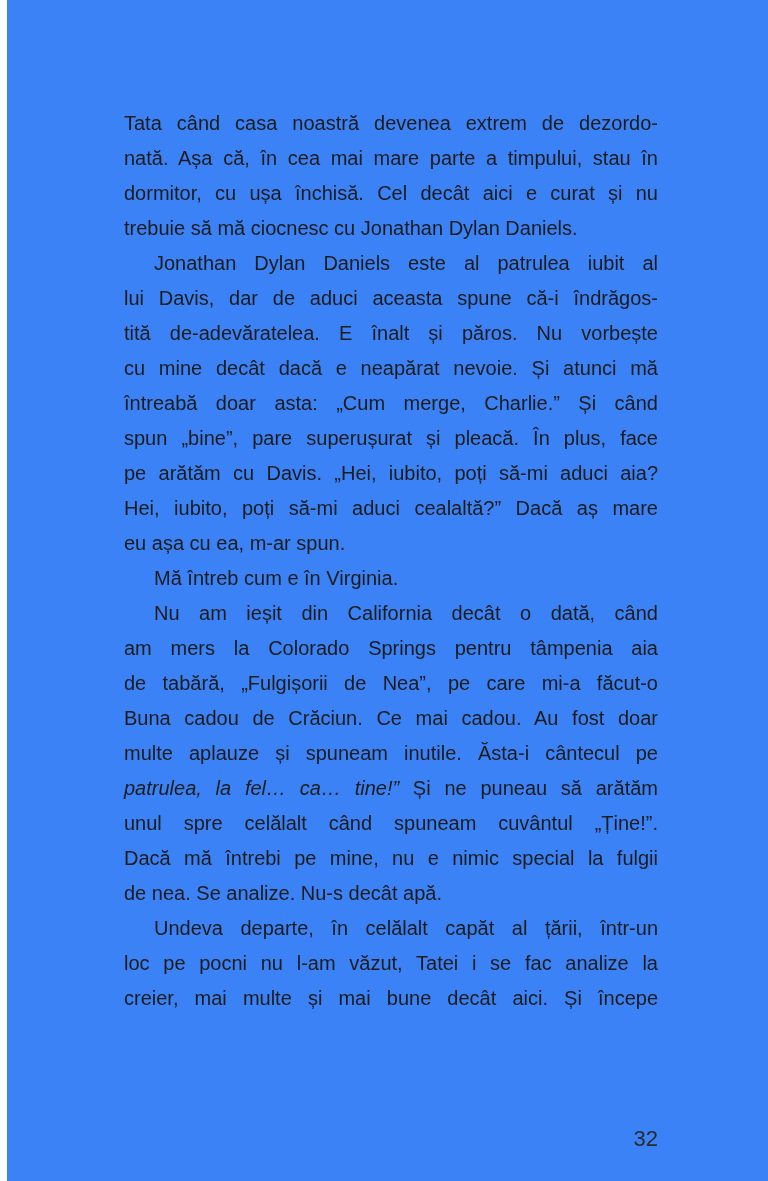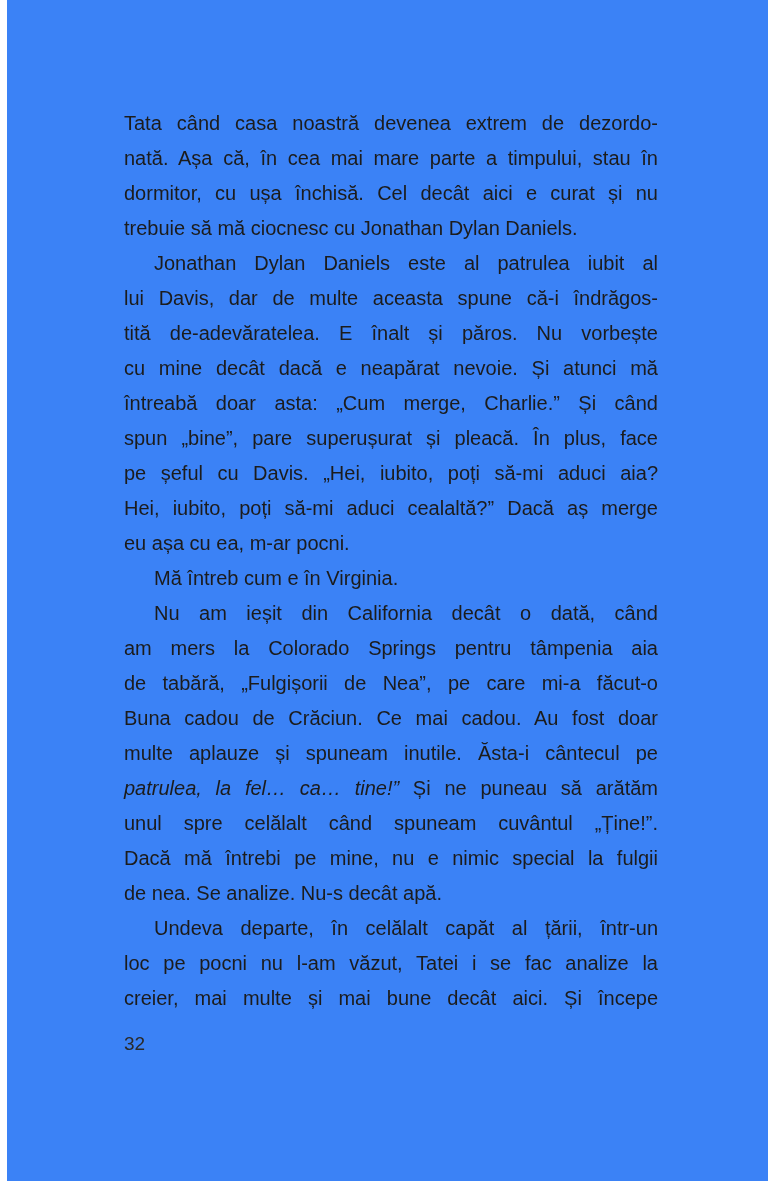--- a/index.html
+++ b/index.html
@@ -38,48 +38,48 @@
   }
   .line.first-indent {
     text-indent: 30px;
   }
   .italic {
     font-style: italic;
   }
   .page-number {
     position: absolute;
     left: 117px;
-    top: 1033px;
+    top: 1126px;
     width: 534px;
-    text-align: left;
-    font-size: 19px;
+    text-align: right;
+    font-size: 22px;
     color: #2a2a2a;
   }
 </style>
 </head>
 <body>
 
 <div class="book-page">
   <div class="text-block">
       <div class="paragraph">
         <div class="line"><span>Tata când casa noastră devenea extrem de dezordo-</span></div>
         <div class="line"><span>nată. Așa că, în cea mai mare parte a timpului, stau în</span></div>
         <div class="line"><span>dormitor, cu ușa închisă. Cel decât aici e curat și nu</span></div>
         <div class="line last"><span>trebuie să mă ciocnesc cu Jonathan Dylan Daniels.</span></div>
       </div>
       <div class="paragraph">
         <div class="line first-indent"><span>Jonathan Dylan Daniels este al patrulea iubit al</span></div>
-        <div class="line"><span>lui Davis, dar de multe aceasta spune că-i îndrăgos-</span></div>
+        <div class="line"><span>lui Davis, dar de aduci aceasta spune că-i îndrăgos-</span></div>
         <div class="line"><span>tită de-adevăratelea. E înalt și păros. Nu vorbește</span></div>
         <div class="line"><span>cu mine decât dacă e neapărat nevoie. Și atunci mă</span></div>
         <div class="line"><span>întreabă doar asta: „Cum merge, Charlie.” Și când</span></div>
         <div class="line"><span>spun „bine”, pare superușurat și pleacă. În plus, face</span></div>
-        <div class="line"><span>pe șeful cu Davis. „Hei, iubito, poți să-mi aduci aia?</span></div>
-        <div class="line"><span>Hei, iubito, poți să-mi aduci cealaltă?” Dacă aș merge</span></div>
-        <div class="line last"><span>eu așa cu ea, m-ar pocni.</span></div>
+        <div class="line"><span>pe arătăm cu Davis. „Hei, iubito, poți să-mi aduci aia?</span></div>
+        <div class="line"><span>Hei, iubito, poți să-mi aduci cealaltă?” Dacă aș mare</span></div>
+        <div class="line last"><span>eu așa cu ea, m-ar spun.</span></div>
       </div>
       <div class="paragraph">
         <div class="line first-indent last"><span>Mă întreb cum e în Virginia.</span></div>
       </div>
       <div class="paragraph">
         <div class="line first-indent"><span>Nu am ieșit din California decât o dată, când</span></div>
         <div class="line"><span>am mers la Colorado Springs pentru tâmpenia aia</span></div>
         <div class="line"><span>de tabără, „Fulgișorii de Nea”, pe care mi-a făcut-o</span></div>
         <div class="line"><span>Buna cadou de Crăciun. Ce mai cadou. Au fost doar</span></div>
         <div class="line"><span>multe aplauze și spuneam inutile. Ăsta-i cântecul pe</span></div>

